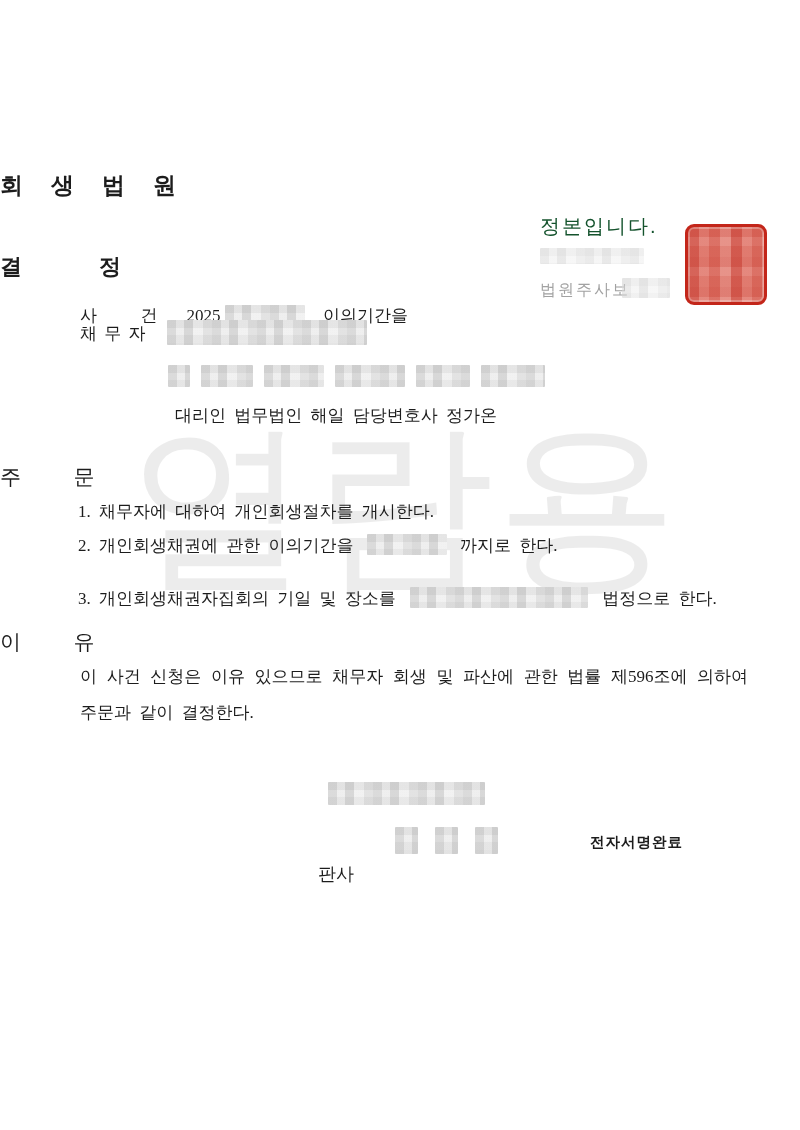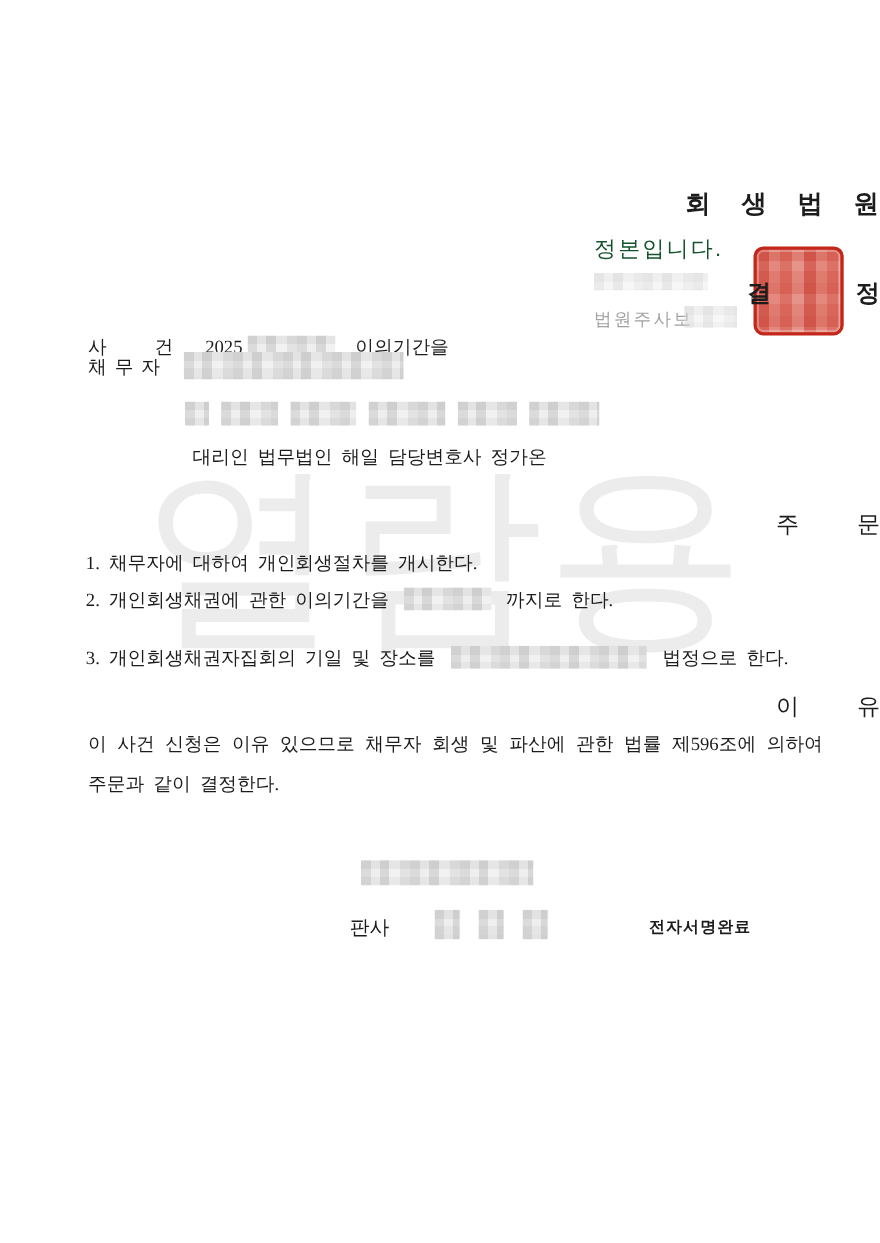--- a/index.html
+++ b/index.html
@@ -5,21 +5,21 @@
   html,body{margin:0;padding:0;background:#ffffff;}
   .page{
     position:relative;
     width:800px;height:1130px;
     background:#ffffff;
     overflow:hidden;
     font-family:"Liberation Serif","DejaVu Serif",serif;
     color:#1c1c1c;
   }
   .row{position:absolute;white-space:pre;}
-  .center{left:0;right:0;text-align:right;}
+  .center{left:0;right:0;text-align:left;}
   .watermark{
     position:absolute;
     left:128px;top:398px;
     font-size:182px;line-height:1.2;
     letter-spacing:2px;
     color:rgba(0,0,0,0.075);
     font-family:"Liberation Serif","DejaVu Serif",serif;
     z-index:0;
     user-select:none;
   }
@@ -28,21 +28,21 @@
   .doc-type{top:252px;font-size:22px;font-weight:bold;}
   .sec-heading{font-size:21px;font-weight:normal;}
   .cert-label{left:540px;top:213px;font-size:20px;color:#14532d;
     font-family:"Liberation Sans","DejaVu Sans",sans-serif;letter-spacing:2px;}
   .clerk-row{left:540px;top:280px;font-size:16px;color:#a2a2a2;
     font-family:"Liberation Sans","DejaVu Sans",sans-serif;letter-spacing:2px;}
   .case-row{left:80px;font-size:17px;word-spacing:3px;}
   .item-row{left:78px;font-size:17px;word-spacing:4px;}
   .reason-line1{left:80px;right:52px;font-size:17px;white-space:normal;
     text-align:justify;text-align-last:justify;}
-  .judge-row{font-size:18px;word-spacing:4px;}
+  .judge-row{font-size:18px;word-spacing:4px;margin-top:31px;}
   .esign{left:562px;top:833px;font-size:14.5px;font-weight:bold;
     letter-spacing:1px;margin-left:28px;}
   
   .rd{
     display:inline-block;vertical-align:-4px;border-radius:1px;
     background-color:#f5f5f5;
     background-image:
       repeating-linear-gradient(90deg, rgba(110,110,110,.18) 0 9px, rgba(170,170,170,.06) 9px 17px, rgba(120,120,120,.22) 17px 26px, rgba(210,210,210,.04) 26px 36px, rgba(135,135,135,.15) 36px 45px),
       repeating-linear-gradient(180deg, rgba(140,140,140,.14) 0 8px, rgba(200,200,200,.05) 8px 15px, rgba(150,150,150,.12) 15px 23px);
   }

